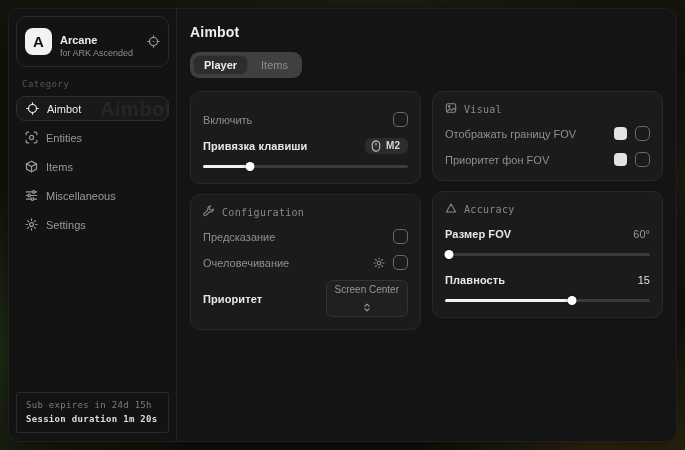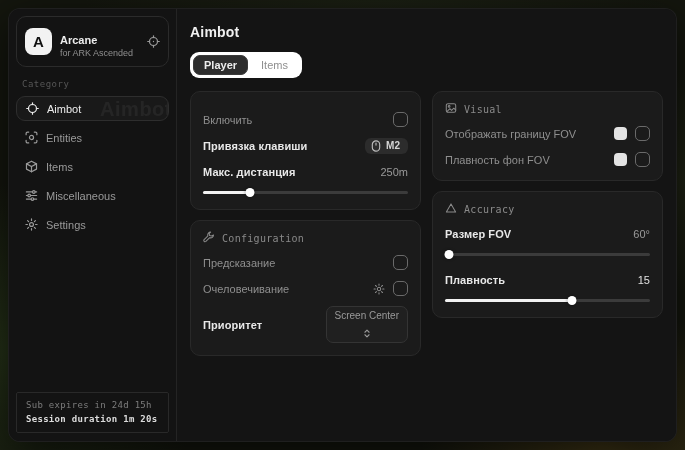--- a/index.html
+++ b/index.html
@@ -40,21 +40,21 @@
   .ghost { position:absolute; right:-4px; top:50%; transform:translateY(-46%);
     font-size:20px; font-weight:700; color:rgba(255,255,255,.055); letter-spacing:.5px; pointer-events:none; }
   .side-spacer { flex:1; }
   .sub-card { border:1px solid #292929; border-radius:2px; padding:7px 9px 8px 9px;
     font-family:"DejaVu Sans Mono", monospace; }
   .sub-line1 { font-size:9px; color:#7d7d7d; letter-spacing:.3px; }
   .sub-line2 { font-size:9px; color:#dcdcdc; letter-spacing:.3px; margin-top:4px; font-weight:700; }
   
   .main { flex:1; padding:15px 13px 0 13px; background:#141414; }
   .page-title { font-size:14px; font-weight:700; color:#f0f0f0; letter-spacing:.2px; }
-  .tabs { margin-top:12px; display:inline-flex; background:#ffffff; border-radius:9px; padding:3px; gap:2px; }
+  .tabs { margin-top:12px; display:inline-flex; background:#404040; border-radius:9px; padding:3px; gap:2px; }
   .tab { font-size:11px; color:#8f8f8f; padding:4px 11px; border-radius:7px; cursor:pointer; }
   .tab.active { background:#2d2d2d; border:1px solid #3a3a3a; padding:3px 10px; color:#ededed; font-weight:700; }
   .grid { margin-top:13px; display:flex; gap:11px; }
   .col { flex:1; display:flex; flex-direction:column; gap:10px; }
   .card { background:#1b1b1b; border:1px solid #292929; border-radius:10px; padding:10px 12px 12px 12px; }
   .card-head { display:flex; align-items:center; gap:7px; color:#8a8a8a;
     font-family:"DejaVu Sans Mono", monospace; font-size:10px; letter-spacing:.3px; }
   .row { display:flex; align-items:center; justify-content:space-between; margin-top:9px; min-height:17px; }
   .lbl { font-size:11px; color:#8f8f8f; }
   .lbl.bright { color:#e8e8e8; font-weight:700; letter-spacing:.1px; }
@@ -193,24 +193,20 @@
             <span class="keybadge">
               <span class="micon">
                 <svg width="10" height="12" viewBox="0 0 10 13" fill="none" stroke="currentColor" stroke-width="1.2" stroke-linecap="round">
                   <rect x="1" y="1" width="8" height="11" rx="4"></rect>
                     <line x1="5" y1="3.2" x2="5" y2="5.5"></line>
                 </svg>
               </span>
               <span>M2</span>
             </span>
           </div>
-          <div class="row">
-            <span class="lbl bright">Макс. дистанция</span>
-            <span class="val">250m</span>
-          </div>
           <div class="slider">
             <div class="track"></div>
             <div class="fill" style="width: 23%;"></div>
             <div class="thumb" style="left: 23%;"></div>
           </div>
         </div>
 
         <div class="card">
           <div class="card-head">
             <span>
@@ -266,21 +262,21 @@
             <span>Visual</span>
           </div>
           <div class="row">
             <span class="lbl">Отображать границу FOV</span>
             <span class="right-group">
               <span class="swatch" style="background: rgb(227, 227, 227);"></span>
               <span class="checkbox"></span>
             </span>
           </div>
           <div class="row">
-            <span class="lbl">Плавность фон FOV</span>
+            <span class="lbl">Приоритет фон FOV</span>
             <span class="right-group">
               <span class="swatch" style="background: rgb(227, 227, 227);"></span>
               <span class="checkbox"></span>
             </span>
           </div>
         </div>
 
         <div class="card">
           <div class="card-head">
             <span>

